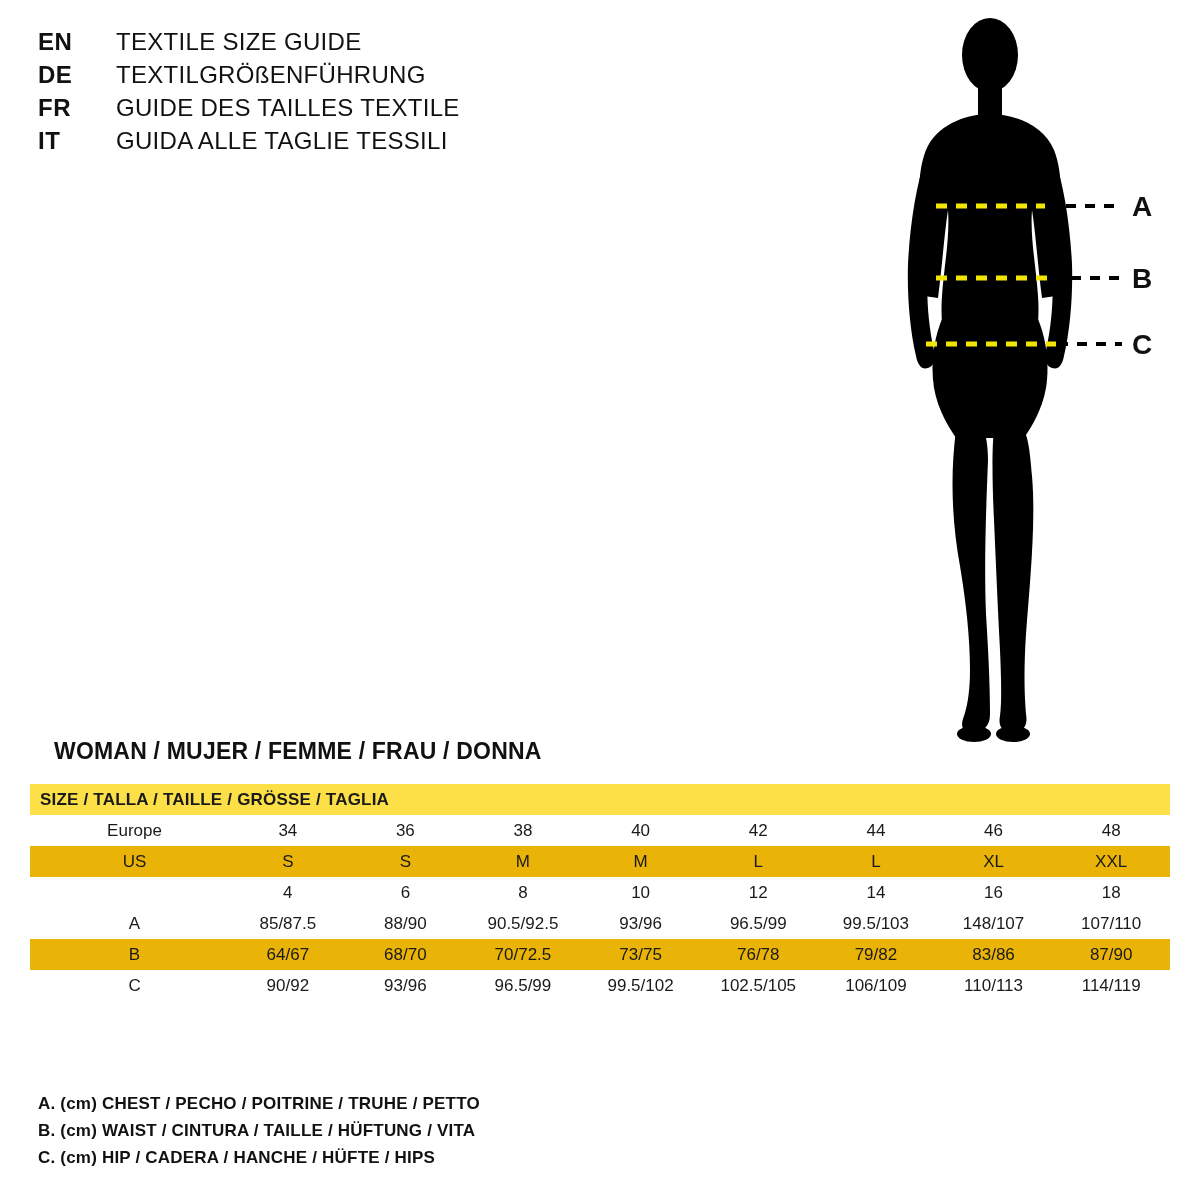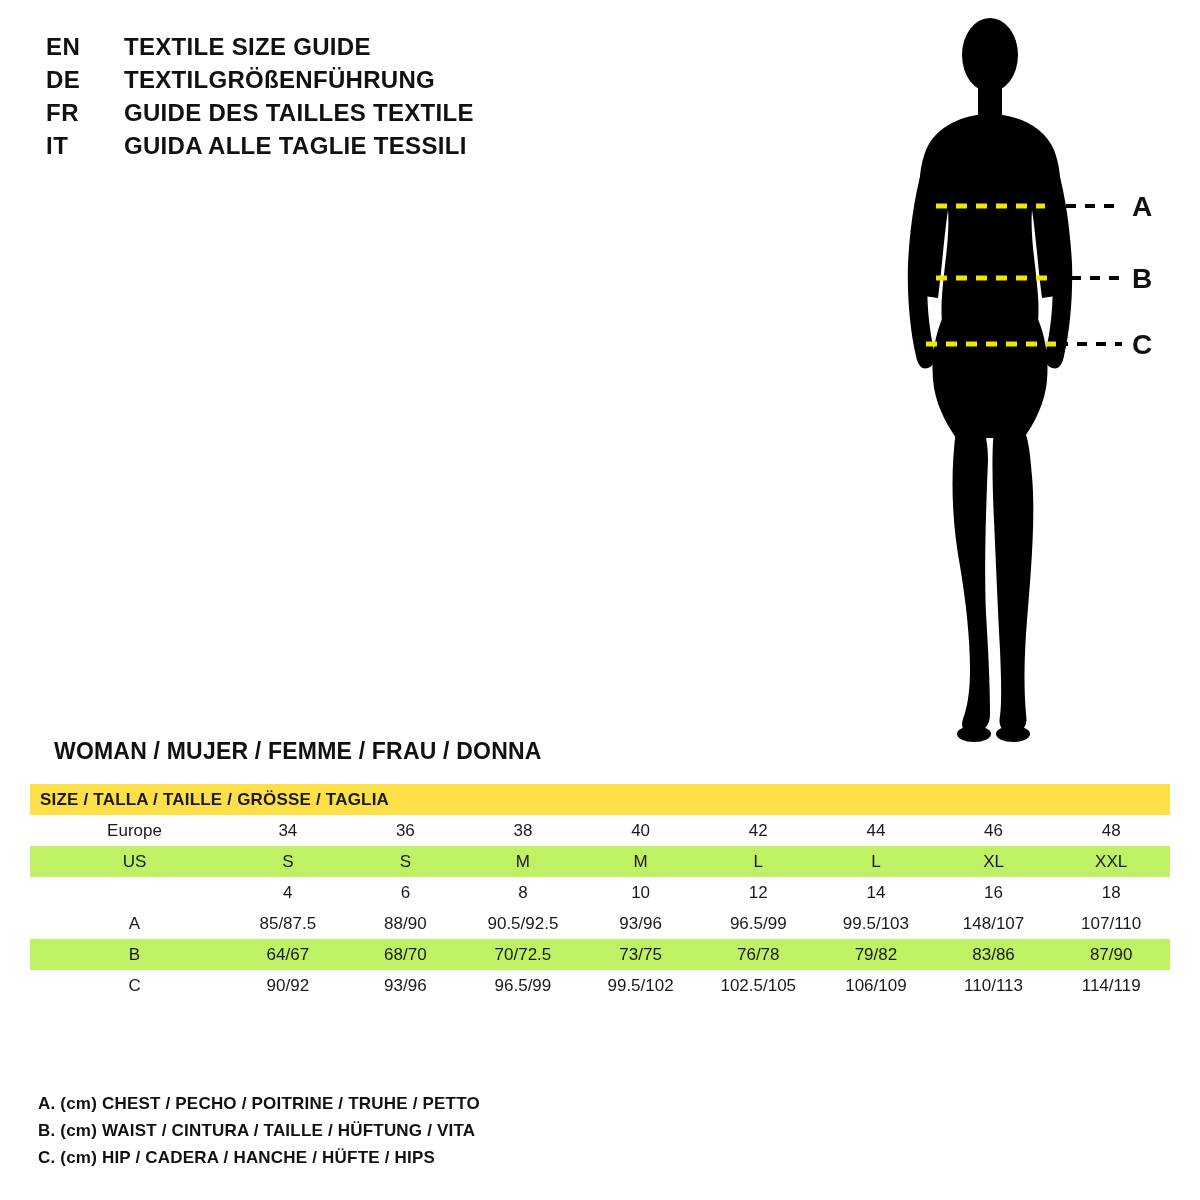--- a/index.html
+++ b/index.html
@@ -18,34 +18,33 @@
 
   
   #title-block {
     position: absolute;
     left: 38px;
     top: 28px;
     width: 520px;
   }
   .title-row {
     display: flex;
-    align-items: flex-end;
+    align-items: flex-start;
     height: 33px;
-    margin-left: 8px;
   }
   .title-lang {
     width: 78px;
     font-size: 24px;
     font-weight: bold;
     letter-spacing: 0.5px;
     color: #111;
   }
   .title-text {
     font-size: 24px;
-    font-weight: bold;
+    font-weight: normal;
     letter-spacing: 0.3px;
     color: #111;
     white-space: nowrap;
   }
 
   
   #figure-area {
     position: absolute;
     left: 860px;
     top: 10px;
@@ -86,21 +85,21 @@
   }
   #size-table tr.header-row td {
     background: #fde047;
     font-weight: bold;
     font-size: 17px;
     letter-spacing: 0.2px;
     text-align: left;
     padding-left: 10px;
   }
   #size-table tr.shade td {
-    background: #bef264;
+    background: #eab308;
   }
   #size-table tr.plain td {
     background: #ffffff;
   }
   #size-table td.label {
     text-align: center;
     padding-left: 10px;
     width: 190px;
   }
   #size-table td.val {

